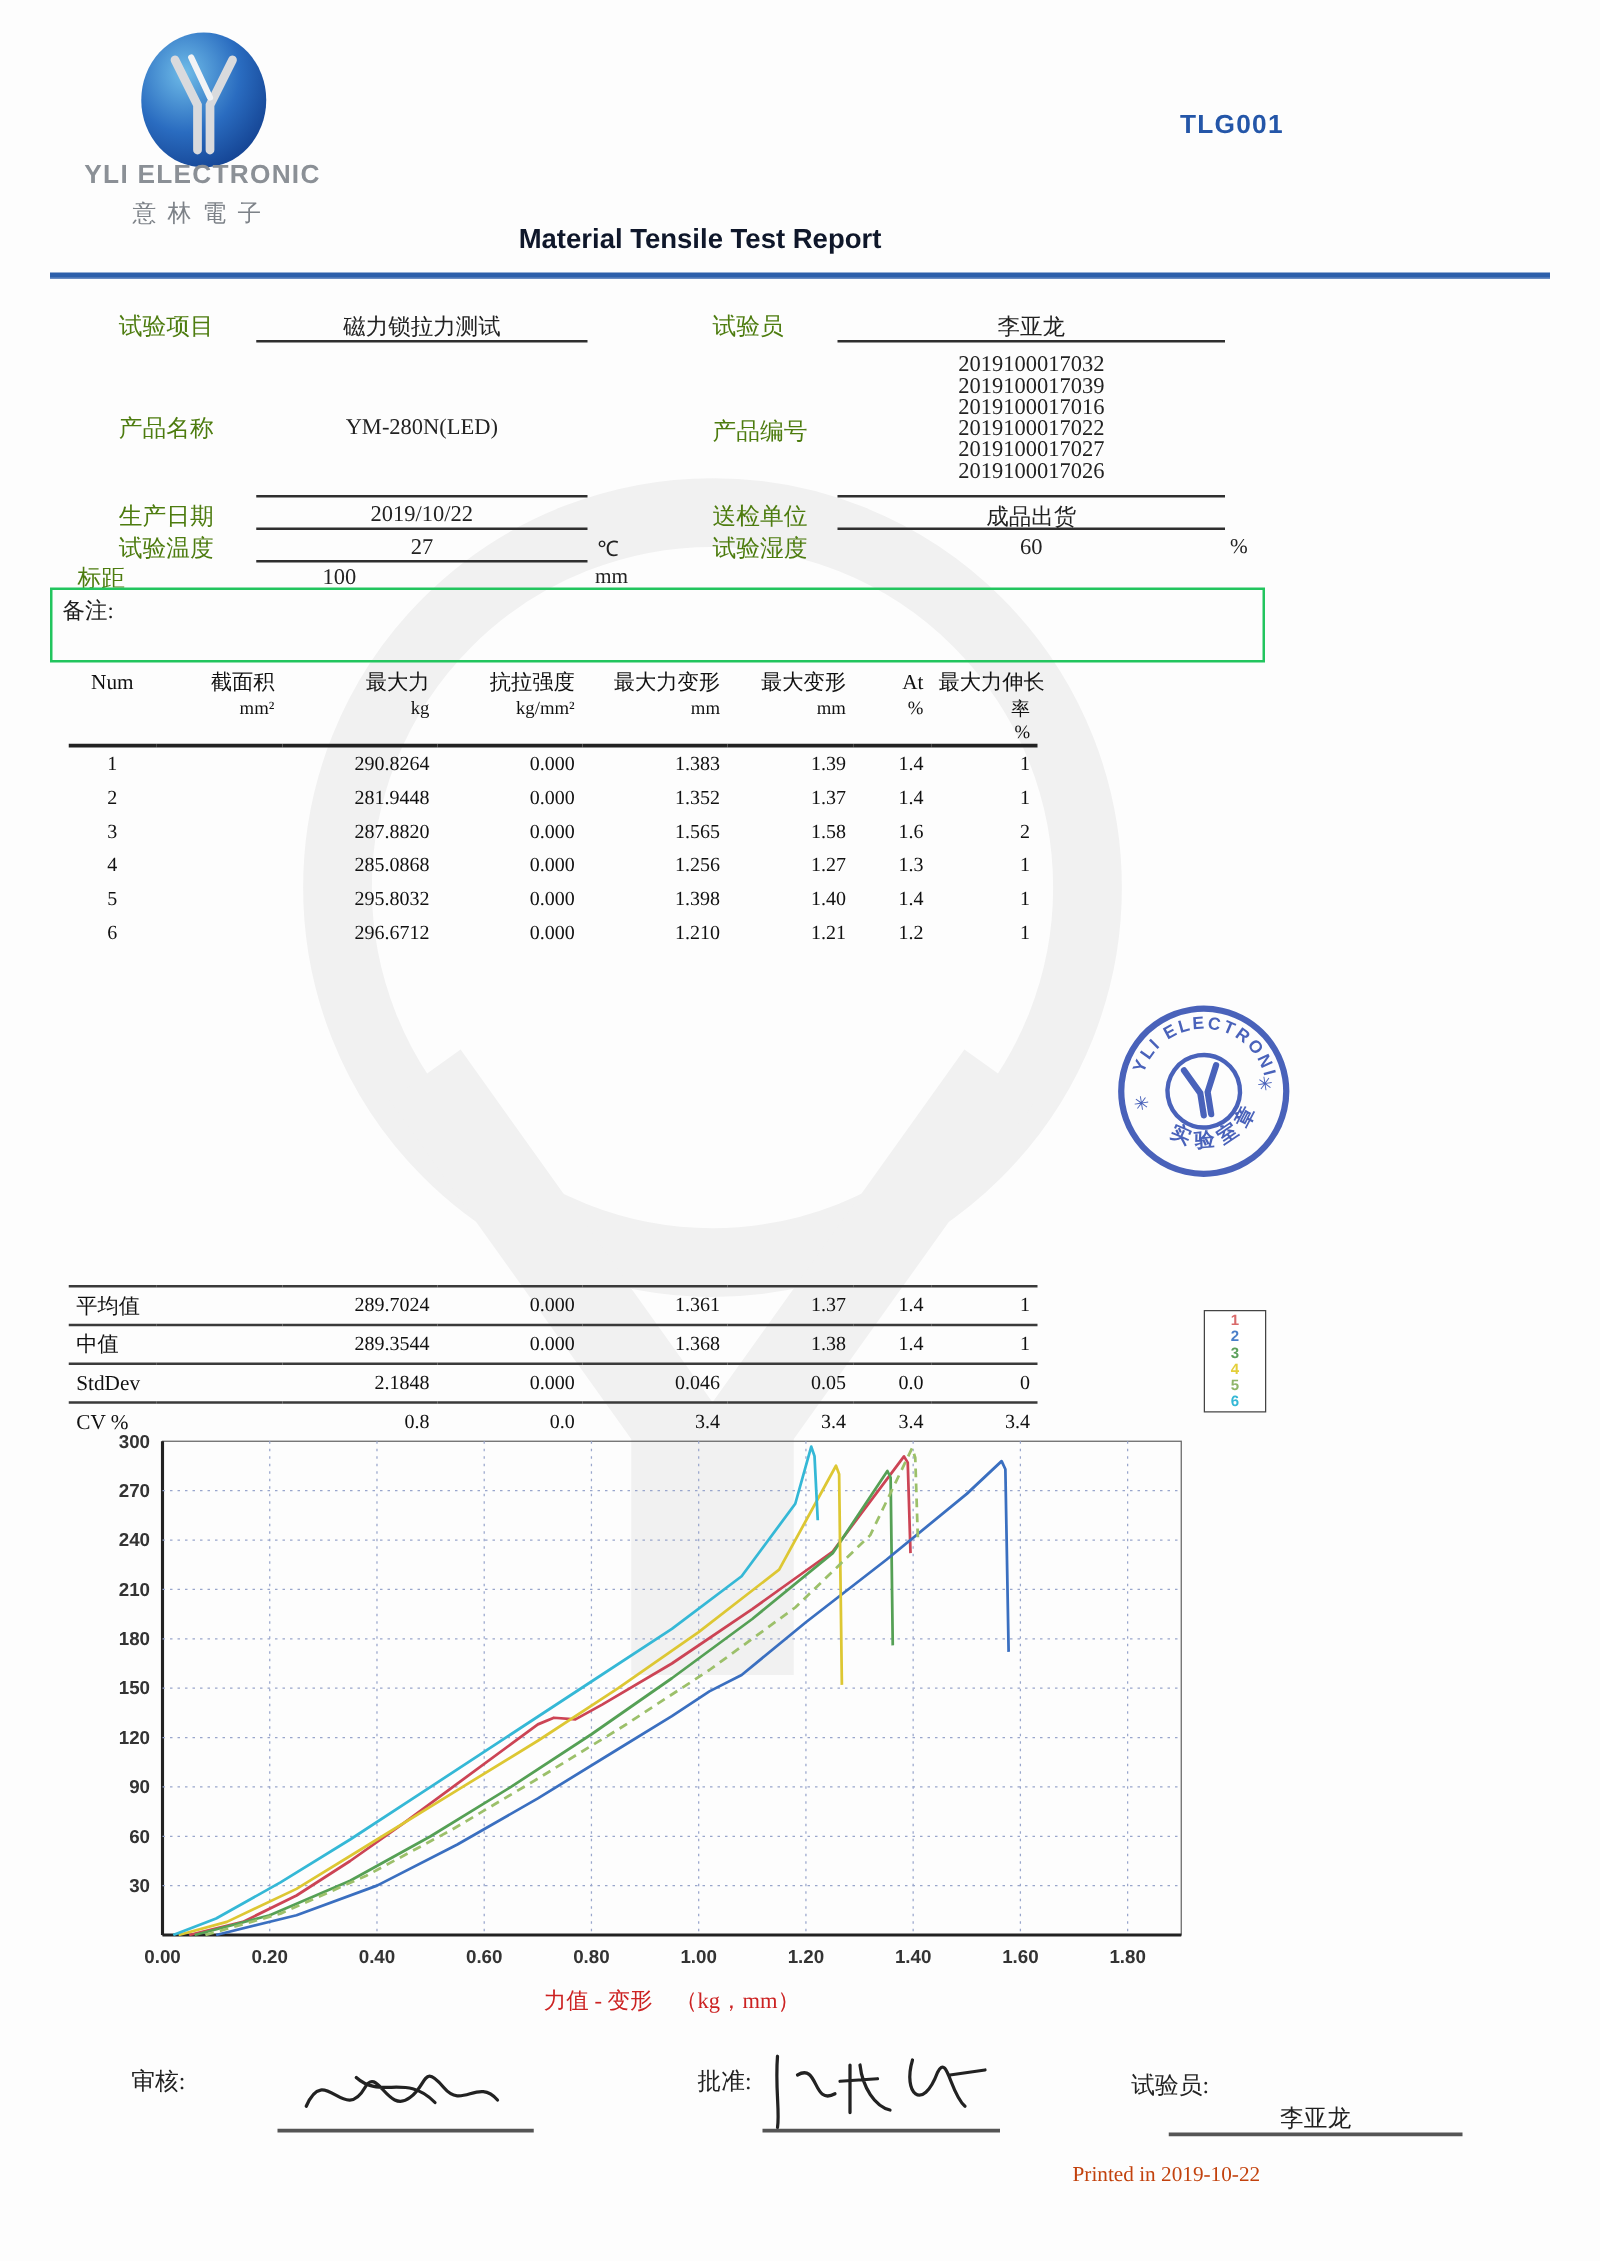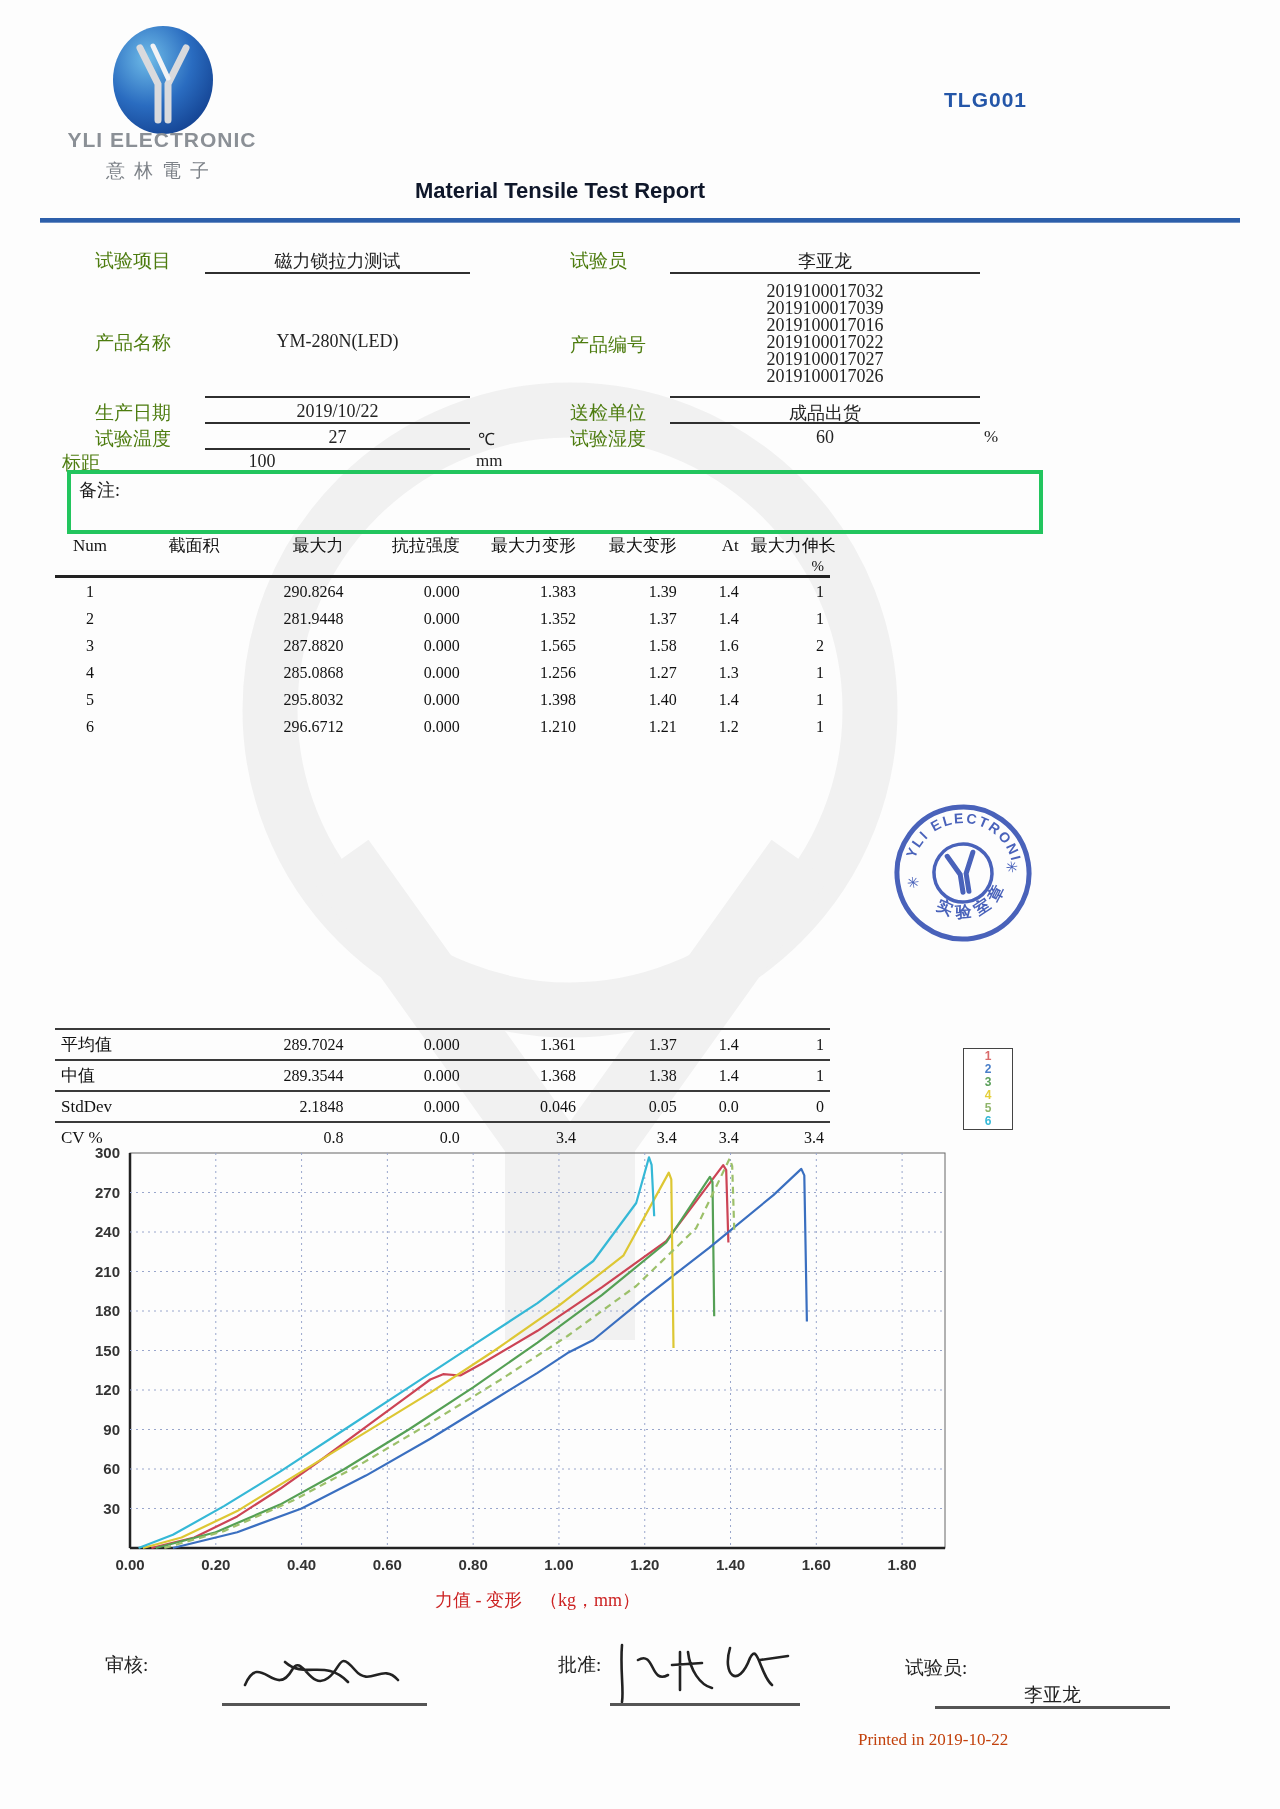--- a/index.html
+++ b/index.html
@@ -15,21 +15,21 @@
   .sub-title{width:560px;text-align:center;font:700 22px "Liberation Sans",sans-serif;color:#0f172a;}
   .doc-code{font:700 21px "Liberation Sans",sans-serif;color:#2456a8;letter-spacing:1px;}
   .blue-rule{left:40px;top:218px;width:1200px;height:4px;background:#2d5faa;border-bottom:1px solid #6d8fc4;}
 
   
   .flabel{font:400 19px "Liberation Serif",serif;color:#4d7c0f;white-space:nowrap;}
   .fval{font:400 18px "Liberation Serif",serif;color:#222;text-align:center;white-space:nowrap;}
   .uline{height:0;border-bottom:2px solid #2f2f2f;}
   .unit{font:400 17px "Liberation Serif",serif;color:#222;}
   .pnum{font:400 18px "Liberation Serif",serif;color:#222;text-align:center;line-height:17px;}
-  .remark-box{left:67px;top:470px;width:968px;height:56px;border:4px solid #22c55e;}
+  .remark-box{left:40px;top:470px;width:968px;height:56px;border:2px solid #22c55e;}
   .remark-label{font:400 18px "Liberation Serif",serif;padding:4px 0 0 8px;}
 
   
   .dtable{border-collapse:collapse;table-layout:fixed;width:775px;}
   .dtable td{padding:0 6px;text-align:right;white-space:nowrap;font:400 16px "Liberation Serif",serif;color:#111;}
   .dtable .hrow td{font-size:17px;height:22px;}
   .dtable .urow td{font-size:15px;height:20px;}
   .dtable .xrow td{font-size:15px;height:18px;}
   .dtable tbody tr.first td{border-top:3px solid #222;}
   .dtable tbody td{height:27px;}
@@ -110,21 +110,21 @@
   <div class="abs uline" style="left:670px;top:422px;width:310px;"></div>
   <div class="abs flabel" style="left:95px;top:426px;">试验温度</div>
   <div class="abs fval" style="left:205px;top:427px;width:265px;">27</div>
   <div class="abs unit" style="left:478px;top:427px;">℃</div>
   <div class="abs flabel" style="left:570px;top:426px;">试验湿度</div>
   <div class="abs fval" style="left:670px;top:427px;width:310px;">60</div>
   <div class="abs unit" style="left:984px;top:427px;">%</div>
 
   <div class="abs uline" style="left:205px;top:448px;width:265px;"></div>
   <div class="abs flabel" style="left:62px;top:450px;">标距</div>
-  <div class="abs fval" style="left:205px;top:451px;width:80px;text-align:center;margin-left:17px;">100</div>
+  <div class="abs fval" style="left:205px;top:451px;width:80px;text-align:right;">100</div>
   <div class="abs unit" style="left:476px;top:451px;">mm</div>
 
   <div class="abs remark-box">
     <div class="remark-label">备注:</div>
   </div>
 
   <table class="abs dtable" id="data-table" style="left:55px;top:534px;">
     <colgroup>
         <col style="width:9%">
         <col style="width:13%">
@@ -138,20 +138,30 @@
     <thead id="dt-head">
         <tr class="hrow">
           <td class="c0">Num</td>
           <td>截面积</td>
           <td>最大力</td>
           <td>抗拉强度</td>
           <td>最大力变形</td>
           <td>最大变形</td>
           <td>At</td>
           <td>最大力伸长</td>
+        </tr>
+        <tr class="urow">
+          <td class="c0"></td>
+          <td>mm²</td>
+          <td>kg</td>
+          <td>kg/mm²</td>
+          <td>mm</td>
+          <td>mm</td>
+          <td>%</td>
+          <td>率</td>
         </tr>
         <tr class="xrow">
           <td class="c0"></td>
           <td></td>
           <td></td>
           <td></td>
           <td></td>
           <td></td>
           <td></td>
           <td>%</td>

